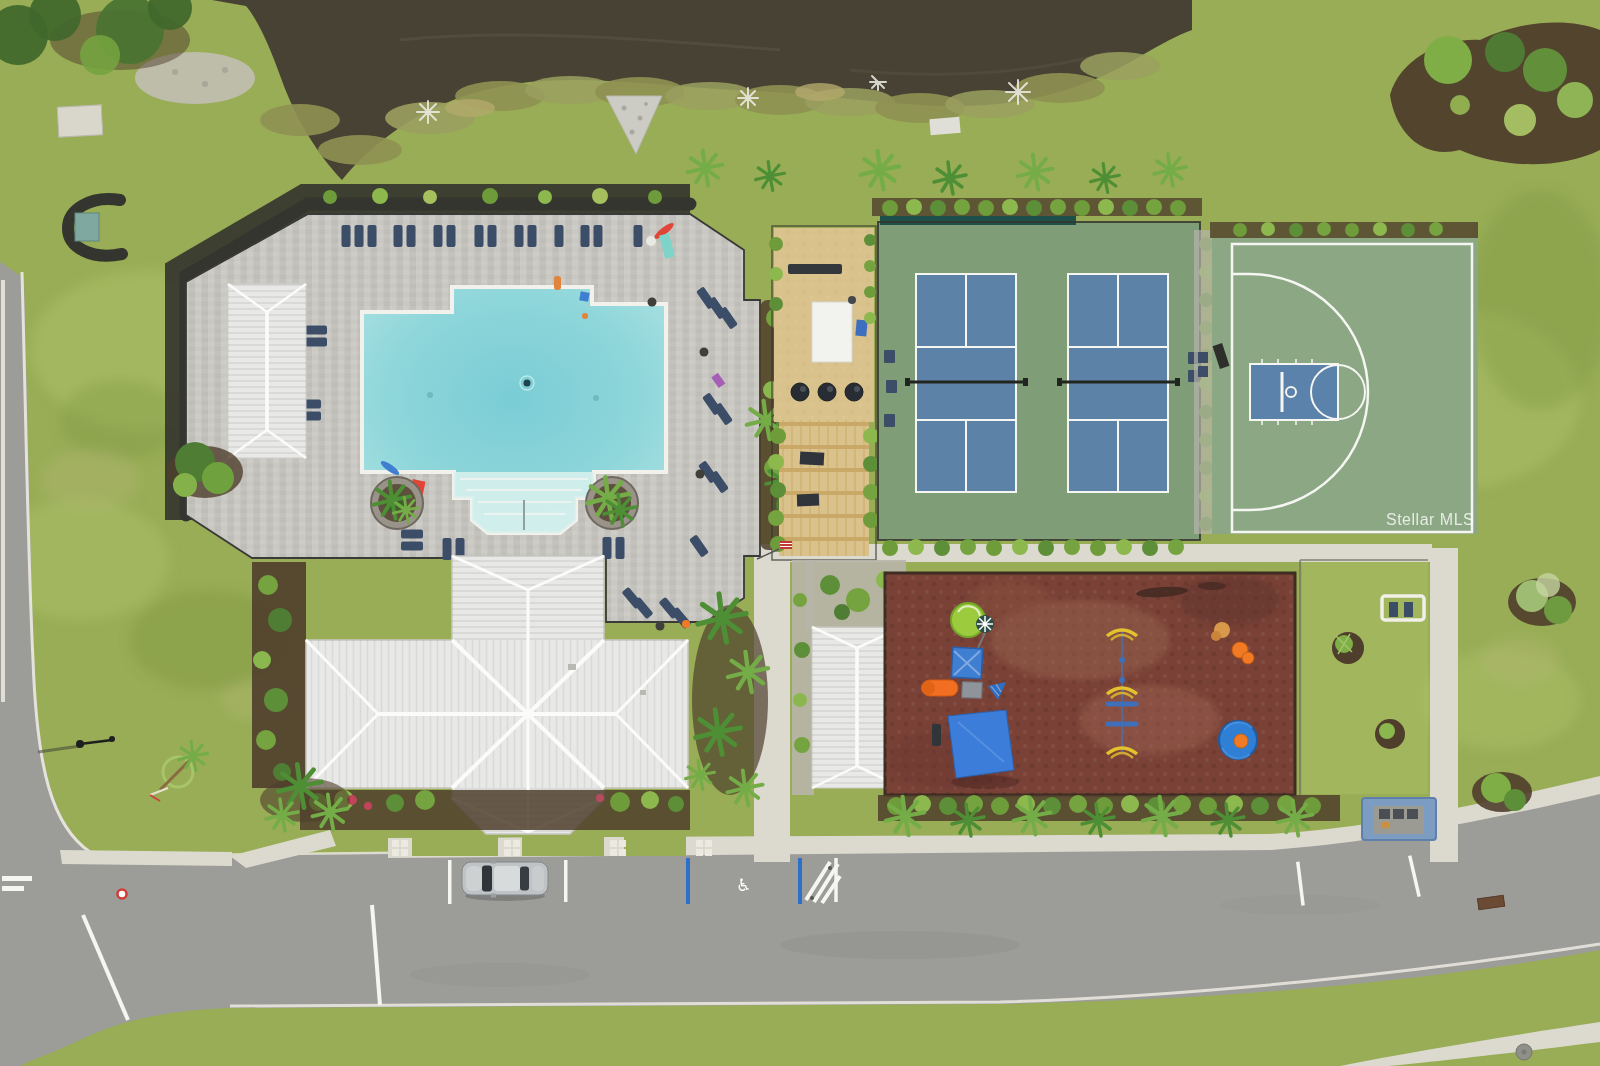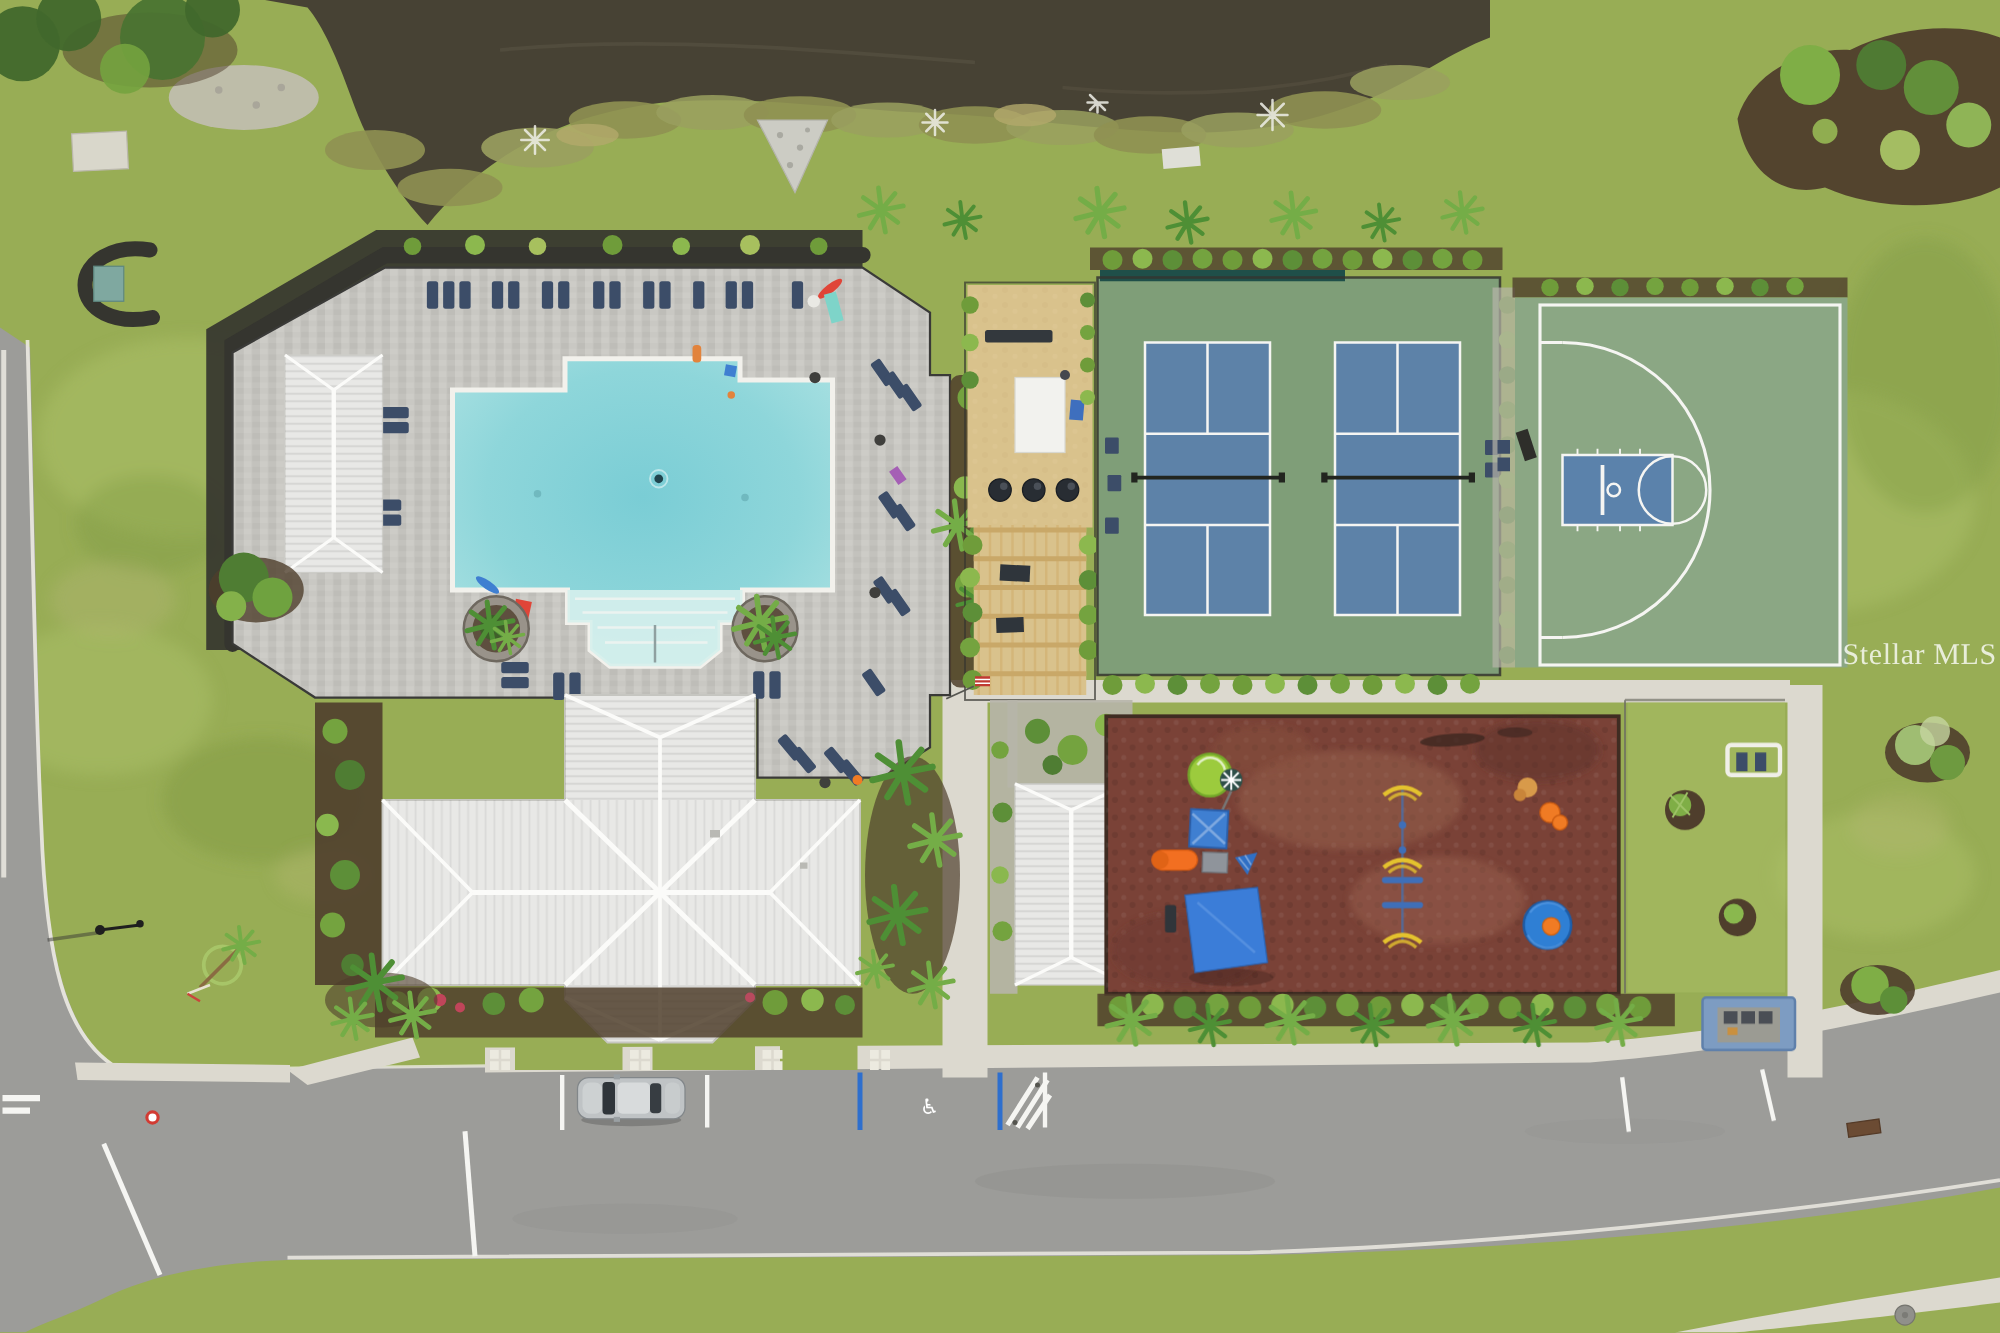--- a/index.html
+++ b/index.html
@@ -13,22 +13,22 @@
   .f-cg{fill:var(--court-green)} .f-cb{fill:var(--court-blue)}
   .f-bg{fill:var(--bball-green)} .f-bb{fill:var(--bball-blue)}
   .f-red{fill:var(--accent-red)} .f-navy{fill:var(--navy)} .f-play{fill:var(--play-red)}
   .f-sail{fill:var(--sail)} .f-orange{fill:var(--orange)} .f-blue{fill:var(--accent-blue)}
   .f-kiosk{fill:var(--kiosk)} .f-screen{fill:var(--screen-teal)} .f-line{fill:var(--line)}
   .f-teal{fill:var(--float-teal)} .f-gravel{fill:var(--gravel)}
   .s-line{stroke:var(--line);fill:none} .s-curb{stroke:var(--curb);fill:none}
   .s-fence{stroke:#35352f;fill:none} .s-ridge{stroke:#fbfbf9;fill:none}
   .s-palm{stroke:var(--palm);fill:none} .s-palm-l{stroke:var(--palm-light);fill:none}
   .s-pergola{stroke:var(--pergola);fill:none}
-  .watermark{position:absolute;left:1474px;top:511px;color:rgba(255,255,255,.78);
-             font-size:24px;letter-spacing:.5px;white-space:nowrap;font-family:Liberation Serif, serif;}
+  .watermark{position:absolute;left:1386px;top:511px;color:rgba(255,255,255,.78);
+             font-size:16px;letter-spacing:.5px;white-space:nowrap;}
 </style>
 </head>
 <body>
 
 <div class="canvas">
 <svg width="1600" height="1066" viewBox="0 0 1600 1066">
 <defs>
   <filter id="blur6">
           <feGaussianBlur stdDeviation="6"></feGaussianBlur>
         </filter>

